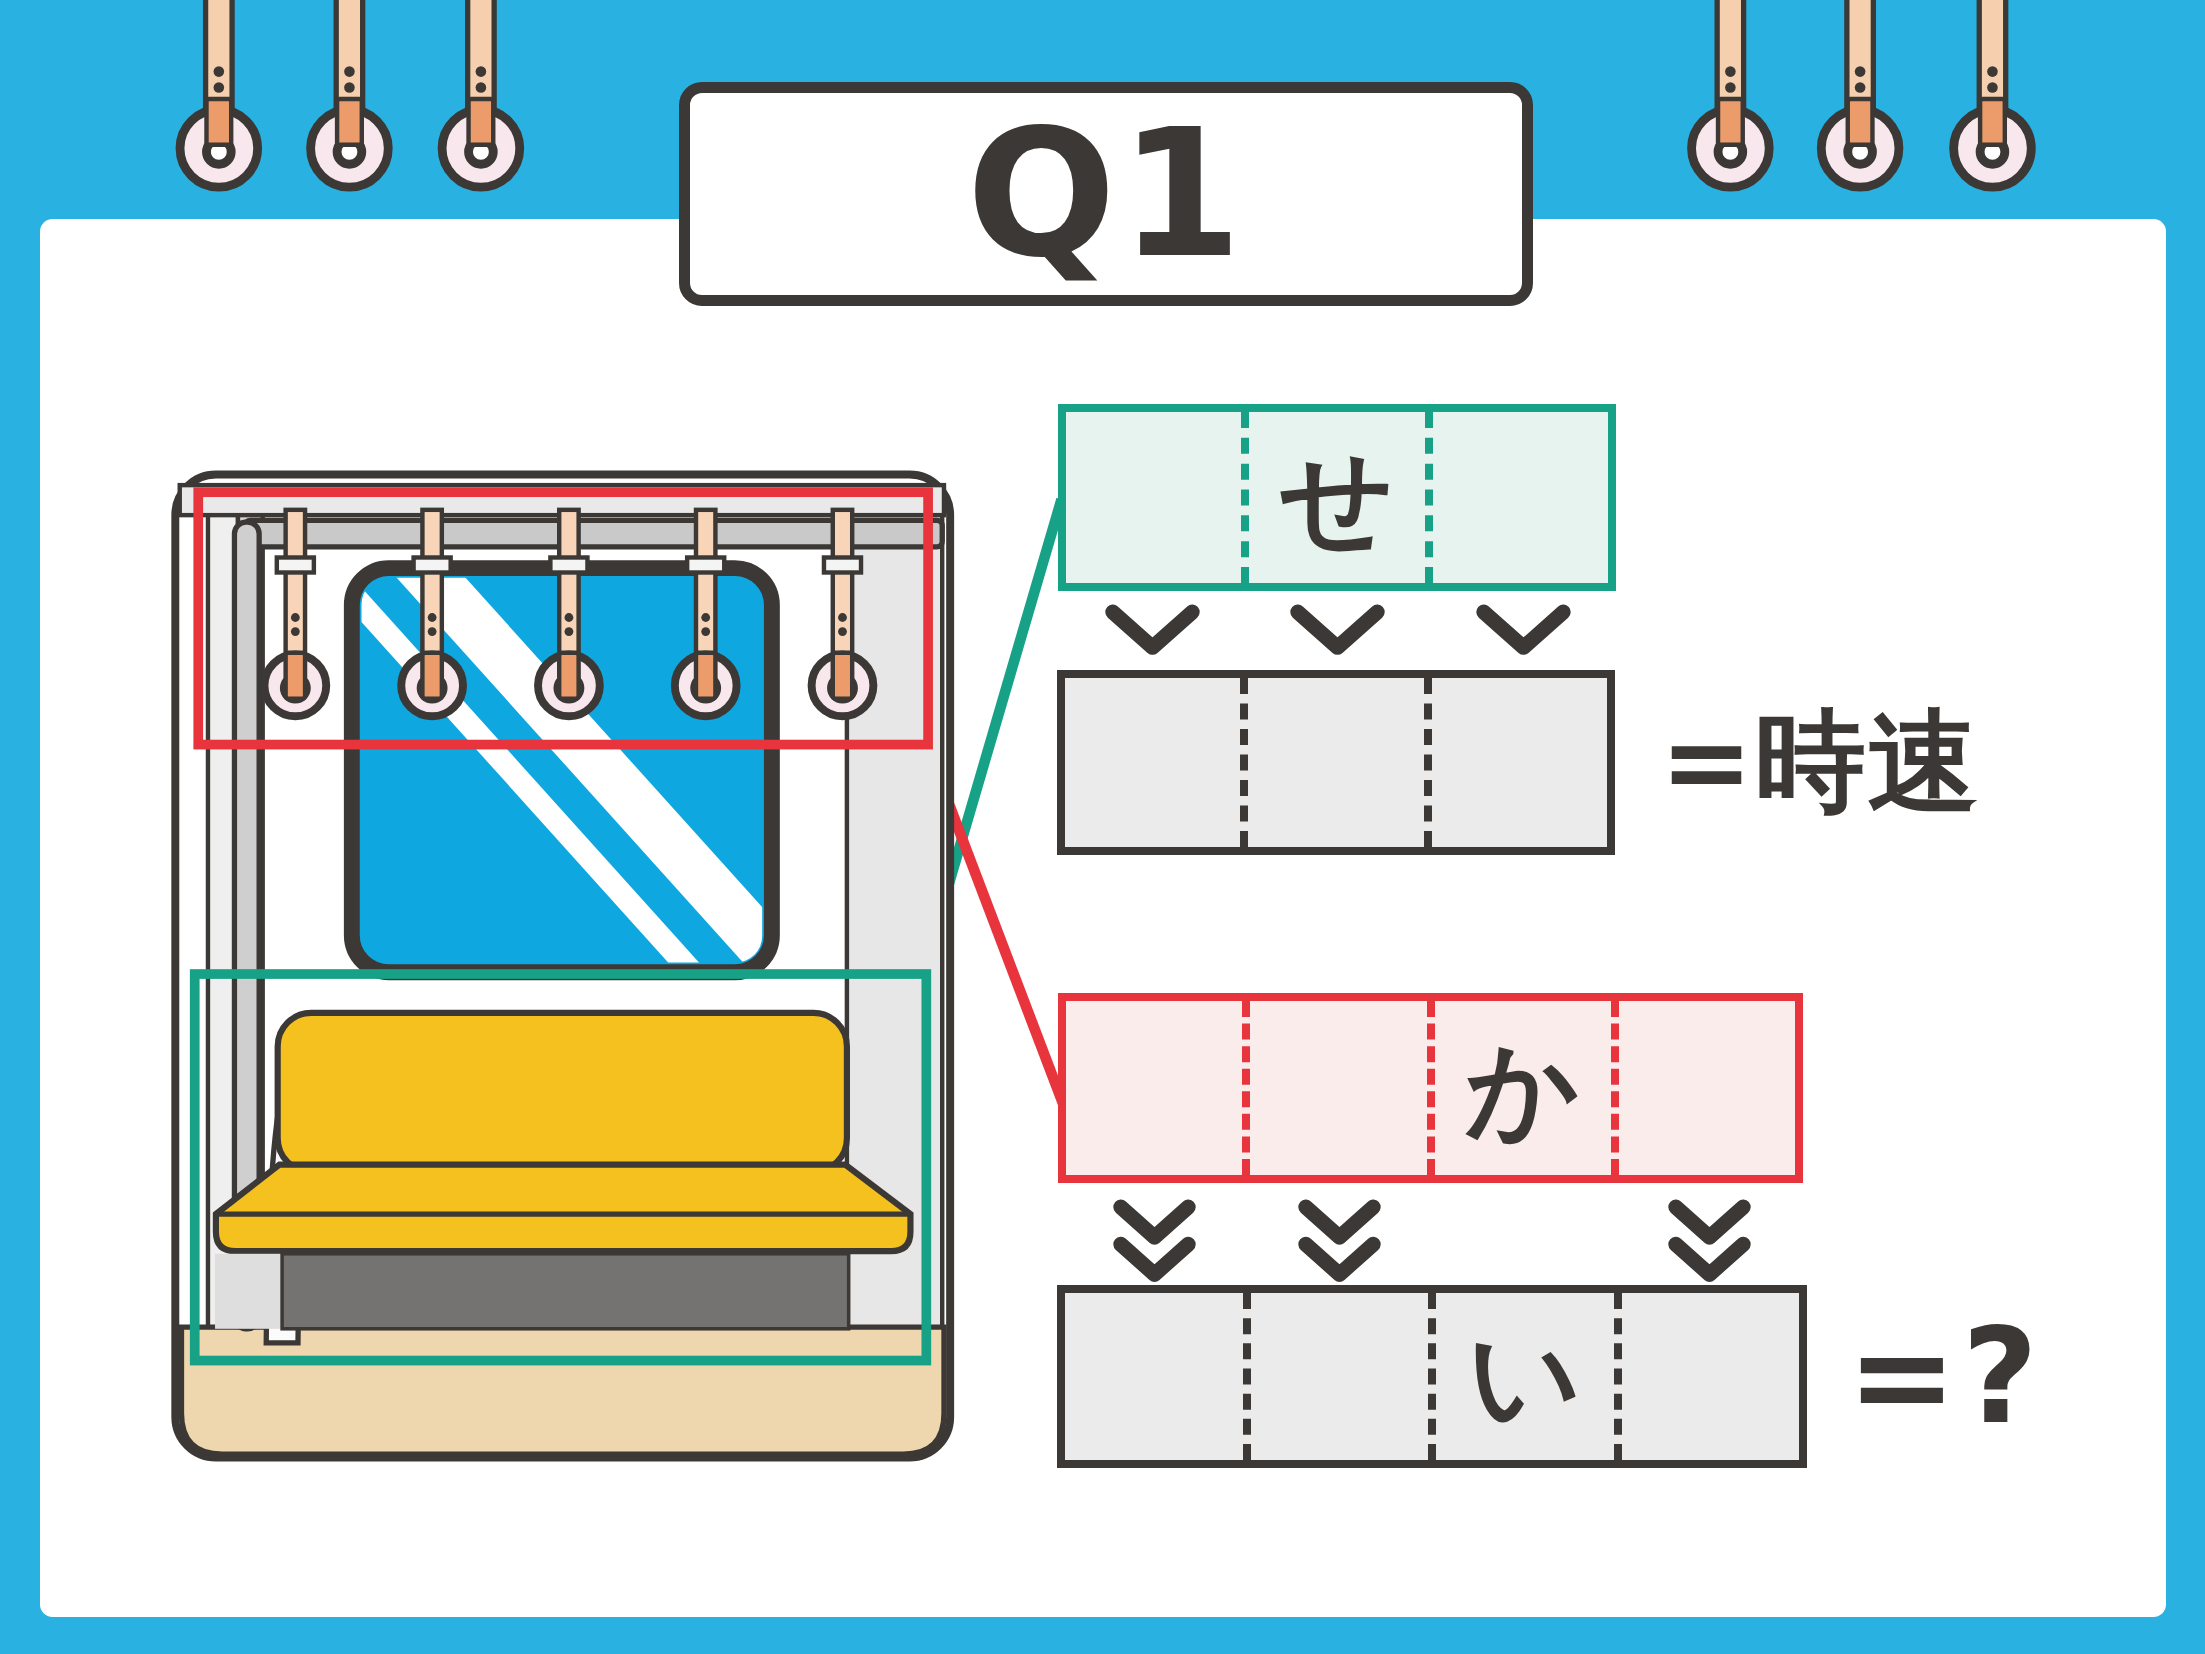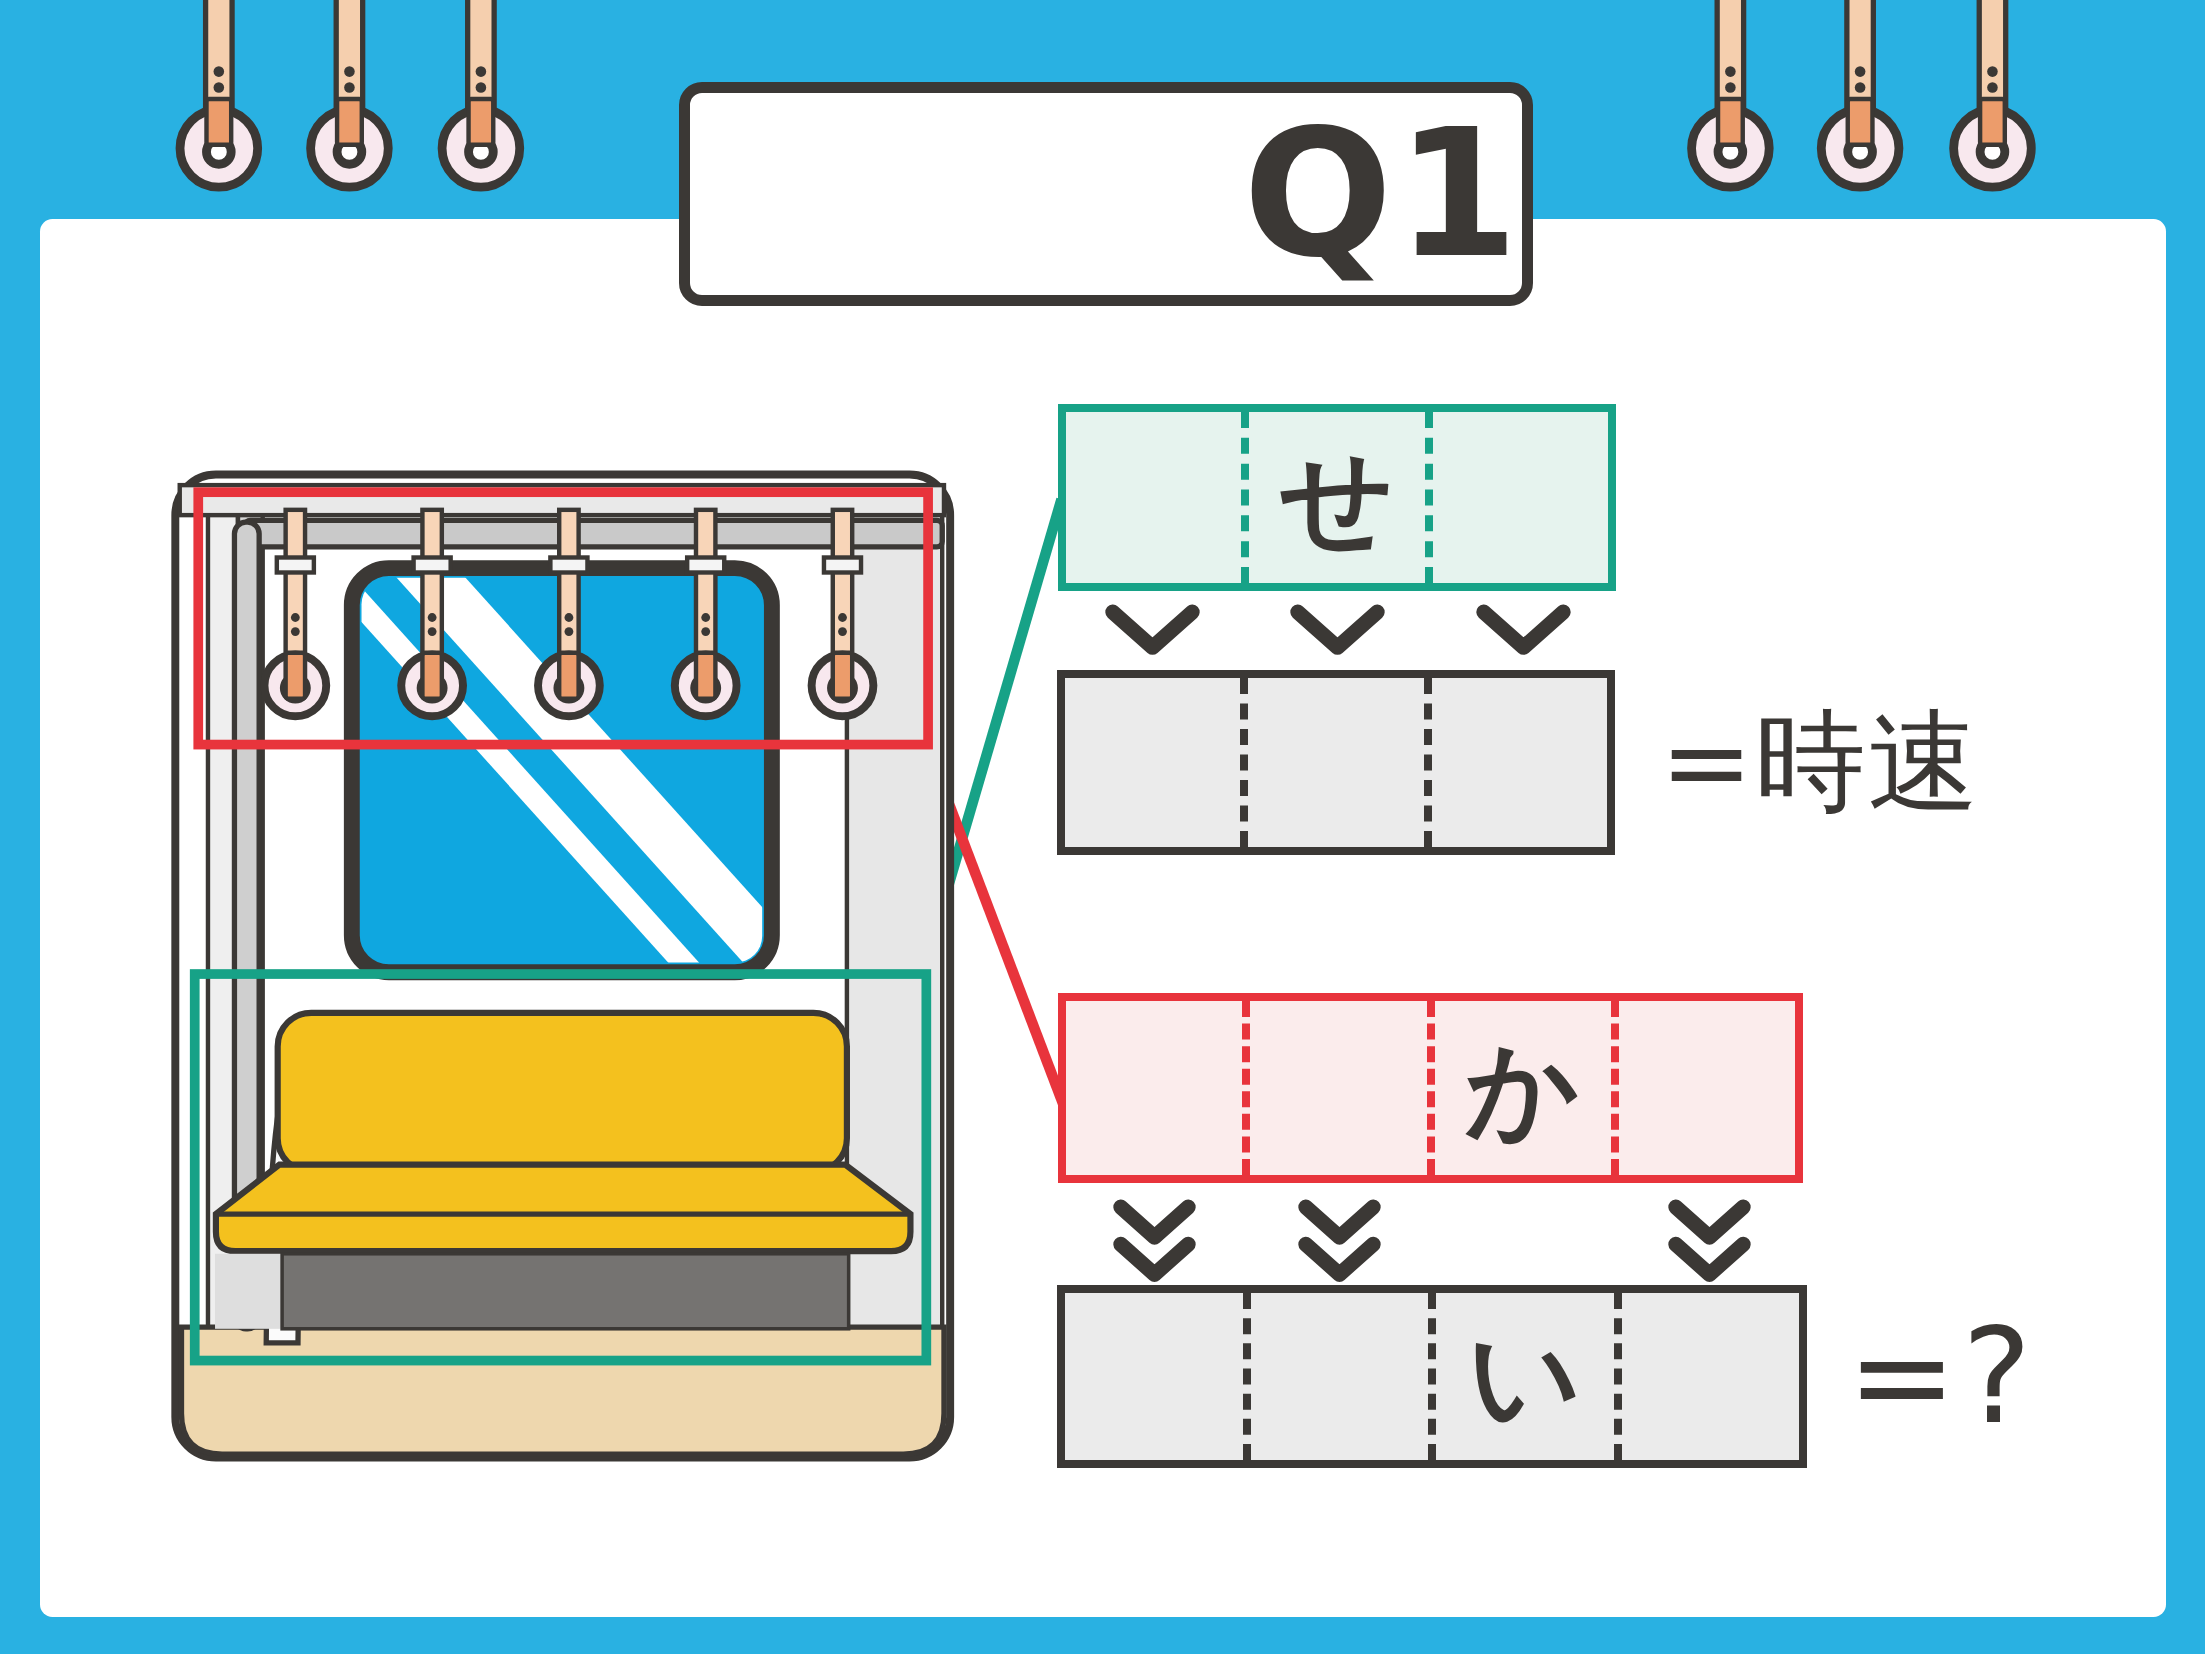--- a/index.html
+++ b/index.html
@@ -4,39 +4,39 @@
 <style>
   html,body{margin:0;padding:0;width:2206px;height:1654px;overflow:hidden;
     font-family:"DejaVu Sans",sans-serif;}
   .page{position:absolute;inset:0;width:2206px;height:1654px;background:#29b1e2;}
   .panel{position:absolute;left:40px;top:219px;width:2126px;height:1398px;
     background:#ffffff;border-radius:12.4px;}
   .abs{position:absolute;}
   svg{display:block;overflow:visible;}
   .qbox{position:absolute;left:679px;top:82px;width:854px;height:224px;
     background:#ffffff;border:11.5px solid #3b3835;border-radius:23px;
-    box-sizing:border-box;display:flex;align-items:center;justify-content:flex-end;}
+    box-sizing:border-box;display:flex;align-items:center;justify-content:center;}
   .qbox span{font-size:176px;font-weight:bold;color:#3b3835;letter-spacing:3.5px;}
   .wordbox{position:absolute;box-sizing:border-box;display:flex;}
   .cell{flex:1;display:flex;align-items:center;justify-content:center;
     font-weight:bold;color:#3b3835;font-size:111px;line-height:1;}
   .green-box{left:1058px;top:404px;width:558px;height:187px;
     background:#e6f3ee;border:8px solid #17a287;}
   .green-box .cell + .cell{border-left:8px dashed #17a287;}
   .graybox-top{left:1057px;top:670px;width:558px;height:185px;
     background:#ebebeb;border:8.8px solid #3b3835;}
   .red-box{left:1058px;top:993px;width:745px;height:190px;
     background:#fbecec;border:8.8px solid #e8343c;}
   .red-box .cell + .cell{border-left:8px dashed #e8343c;}
   .graybox-bottom{left:1057px;top:1285px;width:750px;height:183px;
     background:#ebebeb;border:8.8px solid #3b3835;}
   .graybox-top .cell + .cell, .graybox-bottom .cell + .cell{
     border-left:8px dashed #3b3835;}
   .eq-label{position:absolute;display:flex;align-items:center;
-    font-weight:normal;color:#3b3835;}
+    font-weight:bold;color:#3b3835;}
   .eq-jisoku{left:1660px;top:670px;height:185px;font-size:111px;letter-spacing:1.8px;}
   .eq-question{left:1847px;top:1285px;height:183px;font-size:131px;letter-spacing:5.3px;}
 </style>
 </head>
 <body>
 
 <div class="page">
 
   <div class="panel"></div>
 

